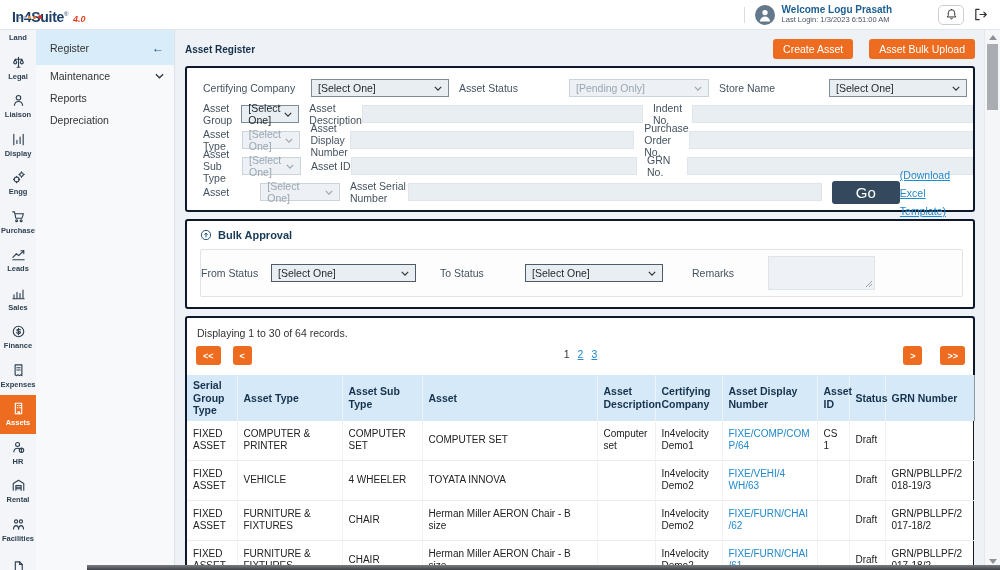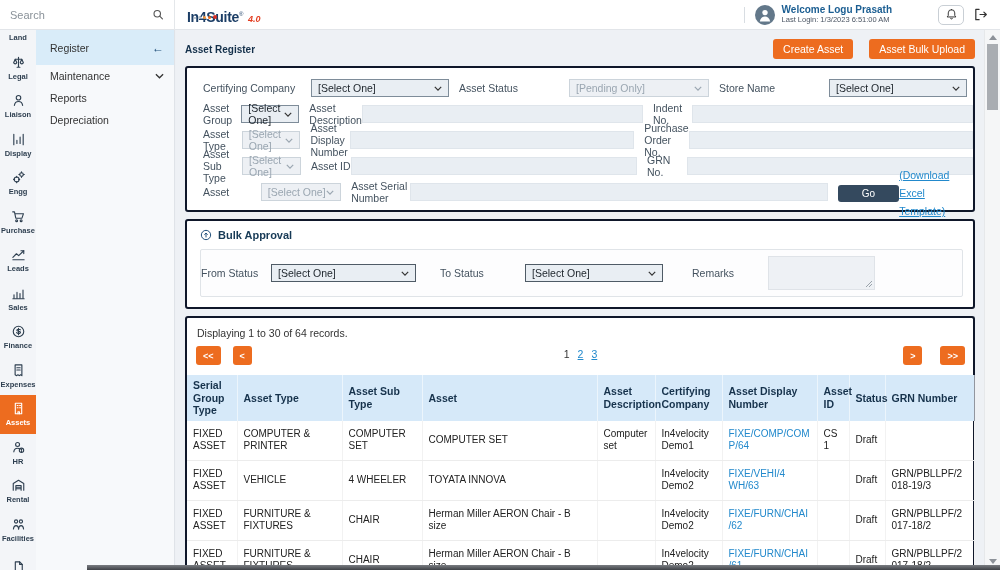--- a/index.html
+++ b/index.html
@@ -75,21 +75,21 @@
   .f-l1 { width:108px; } .f-l2 { width:110px; margin-left:10px; } .f-l3 { width:110px; margin-left:10px; }
   .f-f1 { width:138px; } .f-f2 { width:140px; } .f-f3 { width:138px; }
   .sel { height:18px; background:#e9eef3; border:1px solid #7e8c99; display:flex;
          align-items:center; justify-content:space-between; padding:0 6px; font-size:10.5px;
          color:#1d242b; cursor:pointer; }
   .sel svg { width:8px; height:5px; stroke:#333; fill:none; stroke-width:1.5; flex:none; }
   .sel.disabled { border-color:#ccd4db; color:#9aa6b1; background:#edf0f4; cursor:default; }
   .sel.disabled svg { stroke:#9aa6b1; }
   .txt { height:18px; background:#e9eef3; border:1px solid #dfe5eb; width:100%;
          font-size:10.5px; padding:0 5px; font-family:"Liberation Sans",sans-serif; }
-  .btn-go { background:var(--go); color:#fff; border:none; border-radius:3px; font-size:10px;
+  .btn-go { background:var(--go); color:#fff; border:none; border-radius:3px; font-size:15px;
             padding:3px 24px; cursor:pointer; font-family:"Liberation Sans",sans-serif; }
   .dl-link { font-size:10.5px; color:var(--link); text-decoration:underline; }
   .f-f3.centered { text-align:left; }
 
   
   .bulk-card { margin-top:7px; padding:8px 10px 10px 13px; }
   .ba-title { display:flex; align-items:center; gap:6px; font-size:11px; font-weight:bold;
               color:#173a56; }
   .ba-title svg { width:12px; height:12px; stroke:#1f4e79; fill:none; stroke-width:1.3; }
   .ba-box { margin-top:8px; border:1px solid #e0e4e8; border-radius:2px; height:48px;
@@ -138,27 +138,20 @@
              border-left:4px solid transparent; border-right:4px solid transparent;
              border-top:5px solid #8d9299; }
 
   .window-edge { position:absolute; left:87px; right:0; bottom:0; height:5px; z-index:40;
                  background:linear-gradient(#7a7d82,#3f4247); }
 </style>
 </head>
 <body>
 
 <div class="topbar">
-  <div class="search-wrap">
-    <input placeholder="Search" style="">
-    <svg width="13" height="13" viewBox="0 0 16 16" style="stroke:#555;fill:none;stroke-width:1.5;stroke-linecap:round;">
-      <circle cx="7" cy="7" r="4.3"></circle>
-        <path d="M10.3 10.3l3.6 3.6"></path>
-    </svg>
-  </div>
   <div class="logo-wrap">
     <span class="logo-dots"><i></i><i></i><i></i><i></i><i></i></span>
     <span class="logo-name">In4Suite</span><span class="logo-reg">®</span>
     <span class="logo-ver">4.0</span>
   </div>
   <div class="tb-spacer"></div>
   <div class="tb-divider"></div>
   <div class="avatar">
     <svg width="16" height="16" viewBox="0 0 16 16">
       <circle cx="8" cy="5.6" r="2.7" fill="#fff"></circle>

